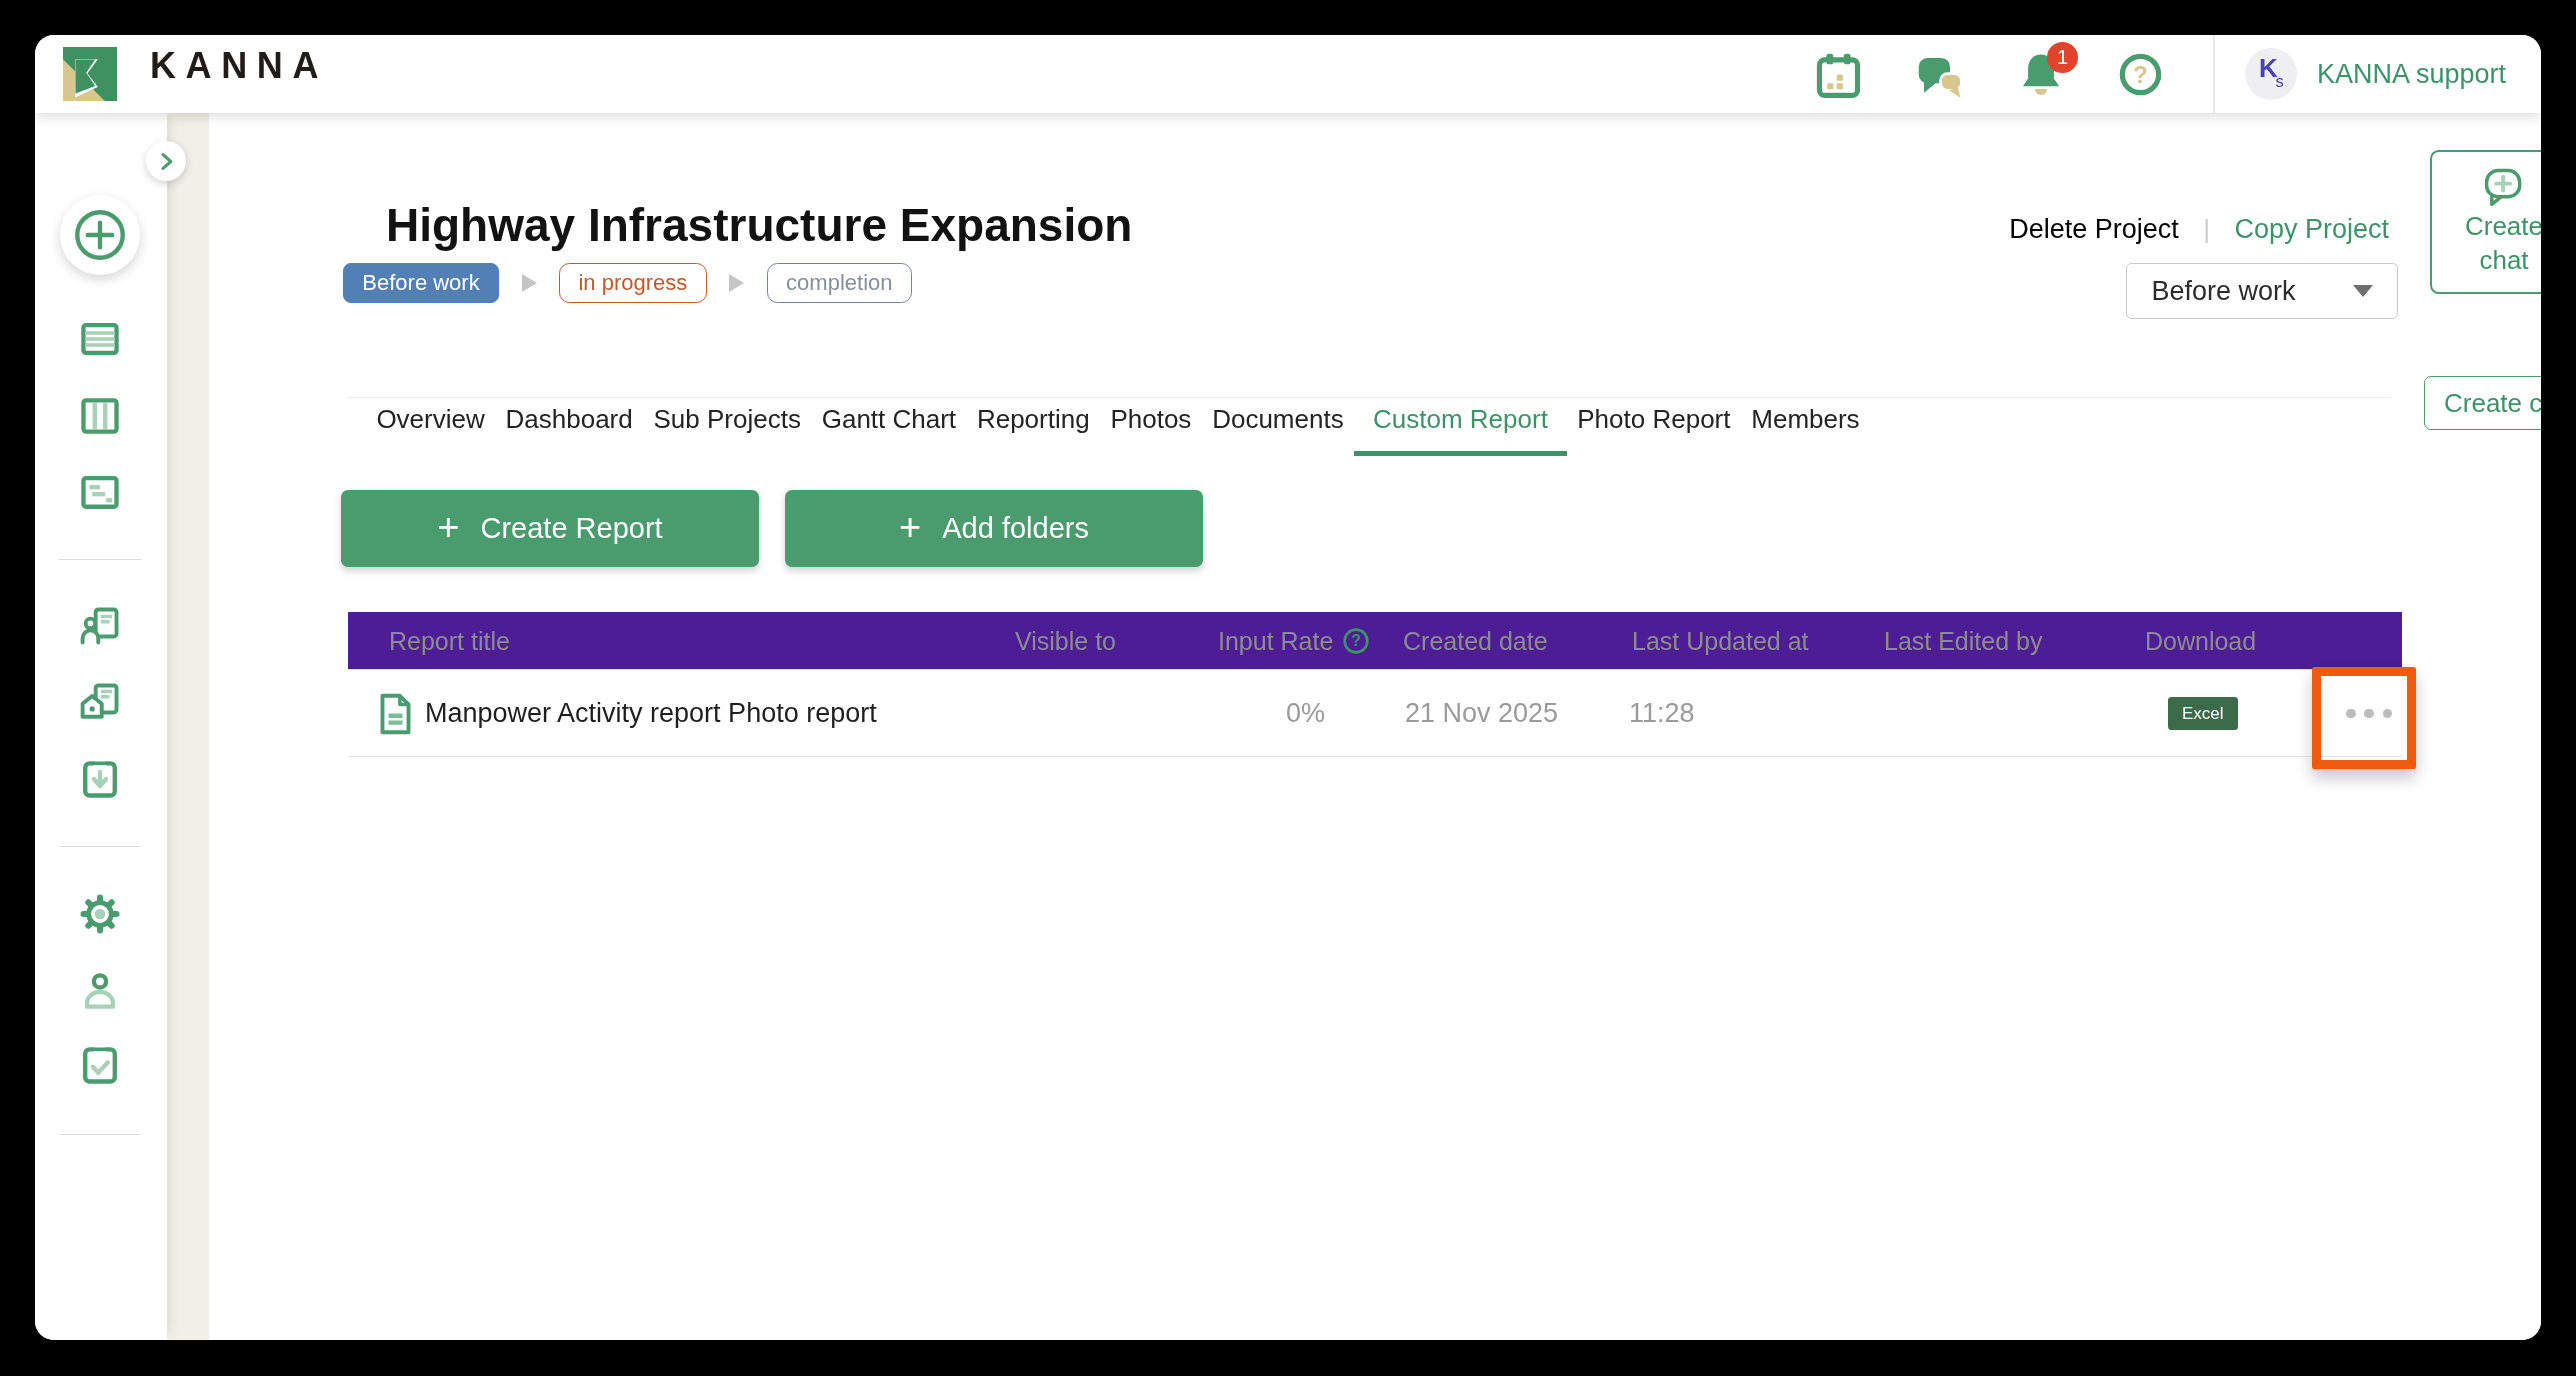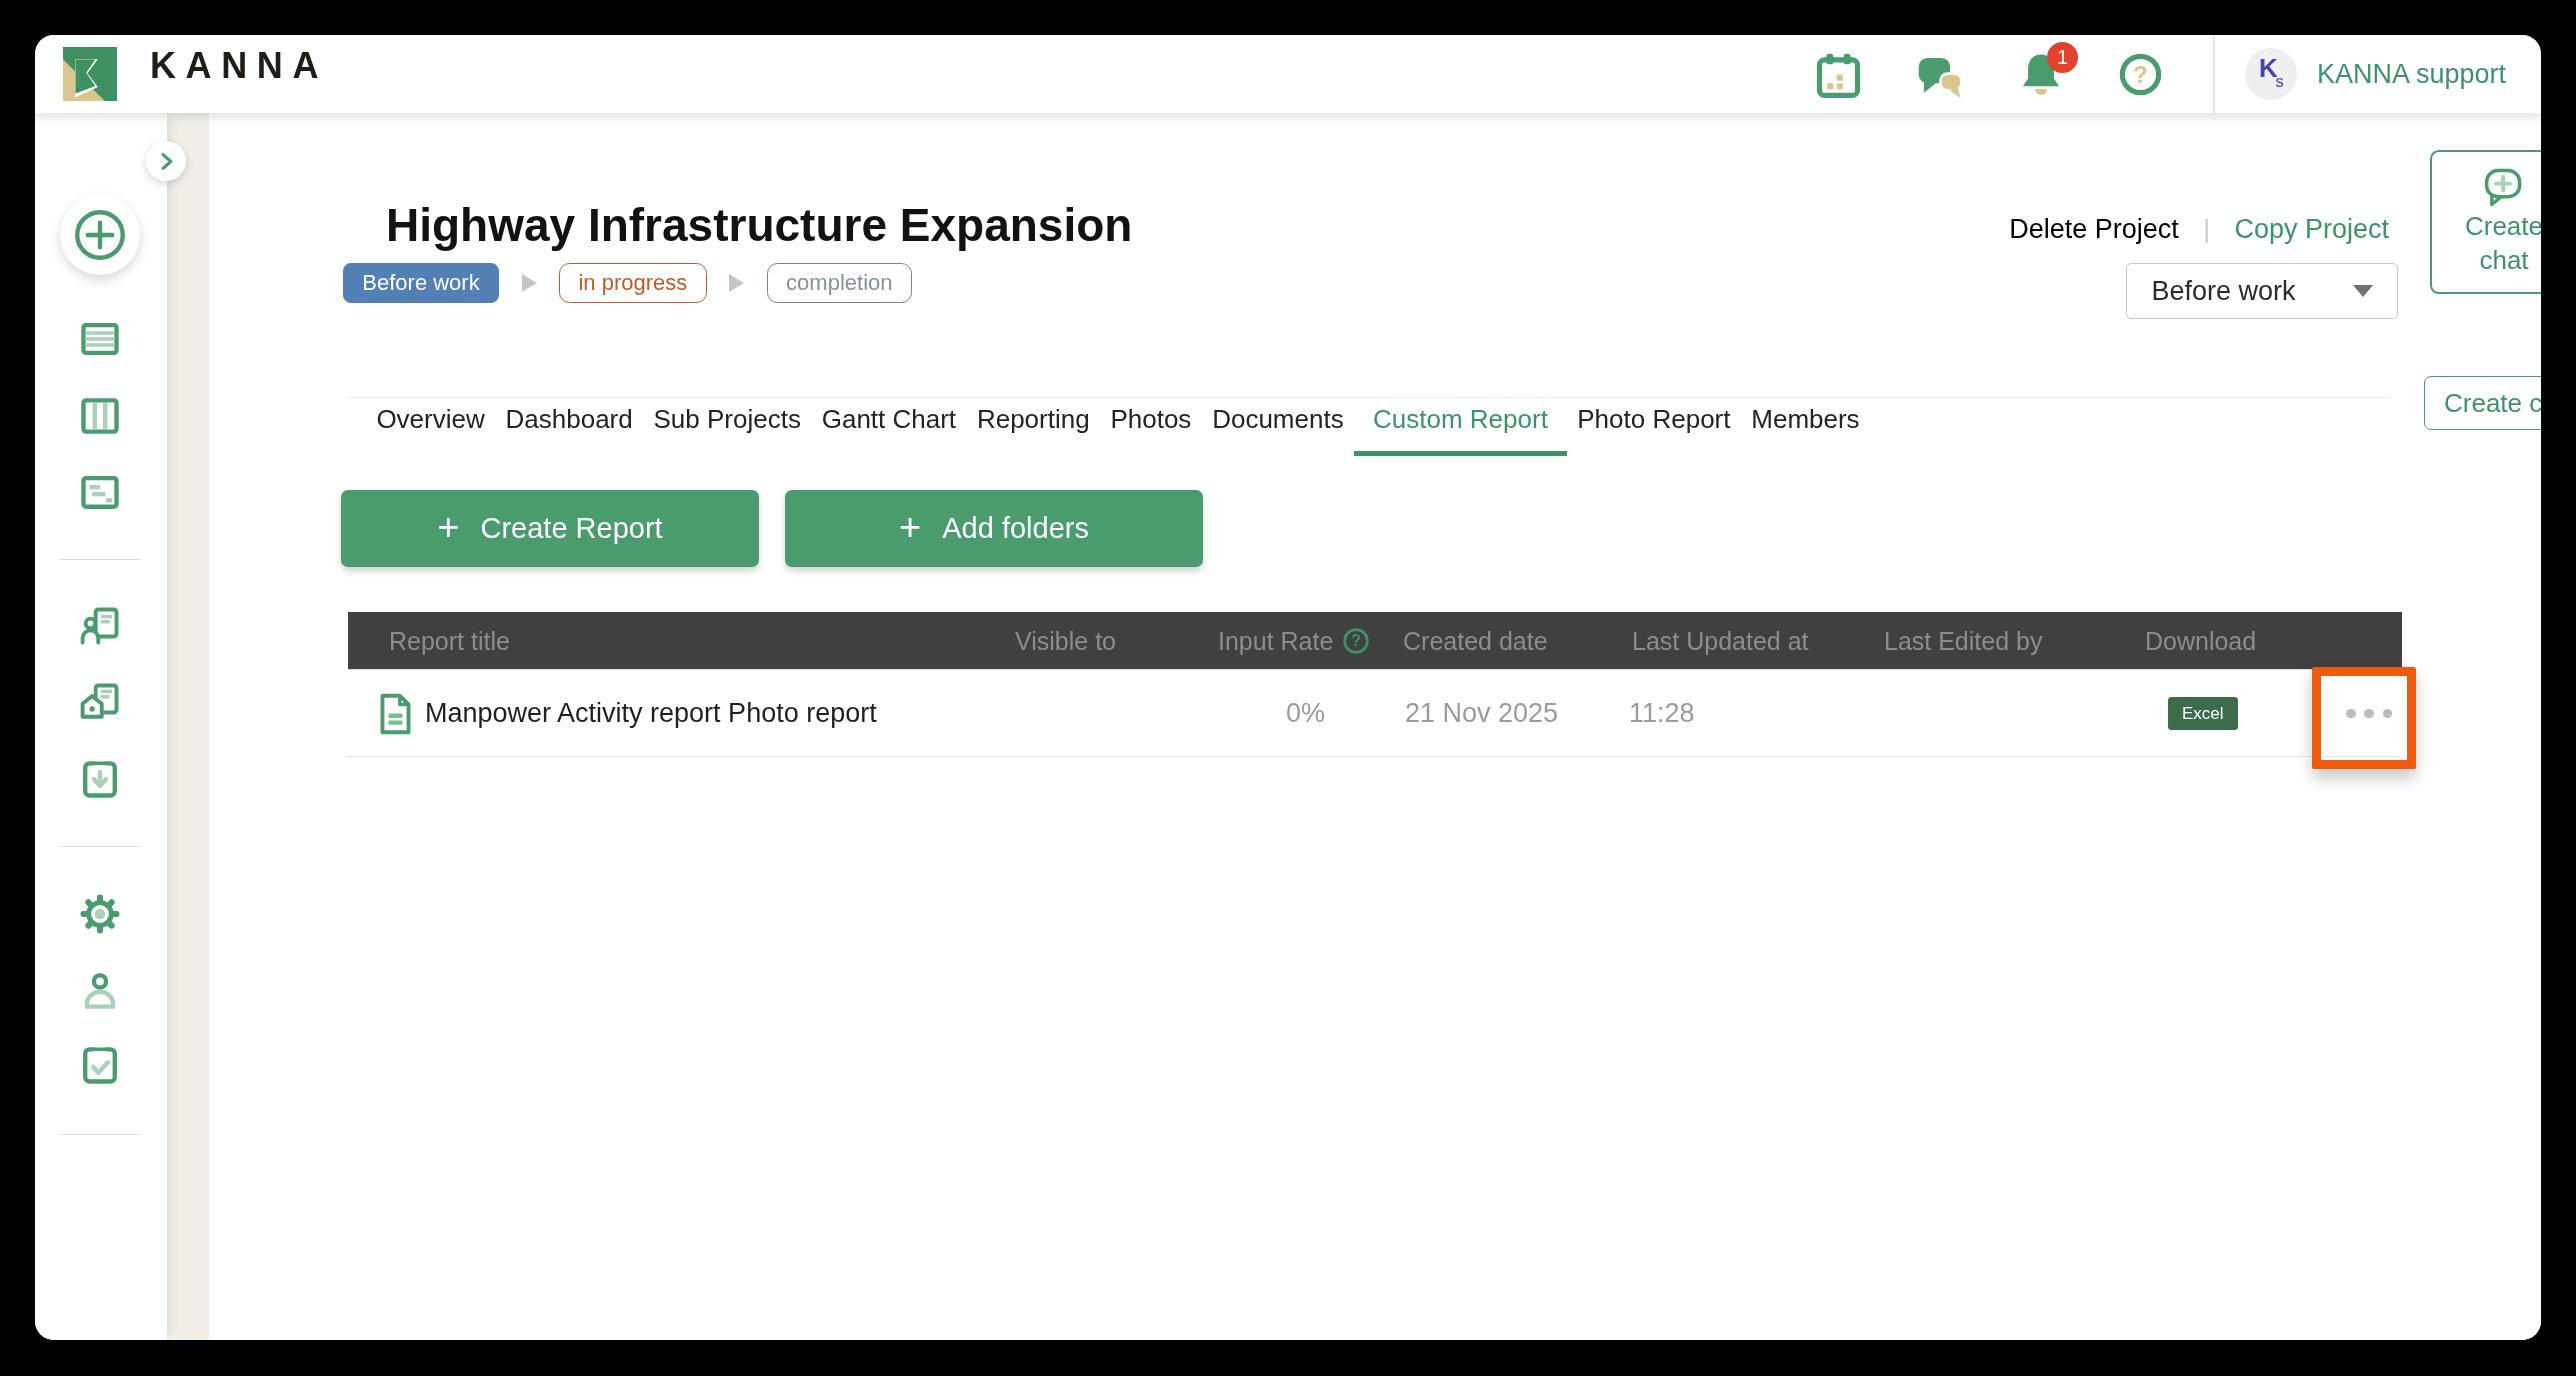--- a/index.html
+++ b/index.html
@@ -105,21 +105,21 @@
   .btn-green{
     position:absolute;top:377px;width:418px;height:77px;background:var(--btn-green);border:none;border-radius:7px;
     color:#fff;display:flex;align-items:center;justify-content:center;gap:21px;font-size:29px;
     box-shadow:0 3.5px 7px rgba(0,0,0,.18);cursor:pointer;font-family:inherit;
   }
   .btn-green .plus{font-size:38px;font-weight:300;line-height:1;margin-top:-3.5px;}
   .btn-create-report{left:132px;}
   .btn-add-folders{left:576px;}
   
   .rtable{position:absolute;left:139px;top:499px;width:2054px;}
-  .rtable-head{position:relative;height:58px;background:#404040;border-bottom:1.7px solid #dedede;}
+  .rtable-head{position:relative;height:58px;background:#4c1d95;border-bottom:1.7px solid #dedede;}
   .hcell{position:absolute;top:0;height:58px;display:flex;align-items:center;gap:8.7px;font-size:25px;color:var(--gray-txt);white-space:nowrap;}
   .rtable-row{position:relative;height:87px;background:#fff;border-bottom:1.7px solid #e2e2e2;}
   .rcell{position:absolute;top:0;height:87px;display:flex;align-items:center;font-size:27px;white-space:nowrap;}
   .excel-badge{background:#3c6b49;color:#fff;font-size:17px;padding:6.1px 14px;border-radius:3.5px;cursor:pointer;}
   .dots{display:flex;gap:8.7px;cursor:pointer;}
   .dots i{width:9.6px;height:9.6px;border-radius:50%;background:#bcbcbc;}
   .highlight-box{
     position:absolute;left:2277px;top:632px;width:104px;height:102px;border:9.6px solid #ee5a0e;border-radius:2.6px;
     box-shadow:0 8.7px 15.7px rgba(0,0,0,.22);z-index:40;background:transparent;
   }

